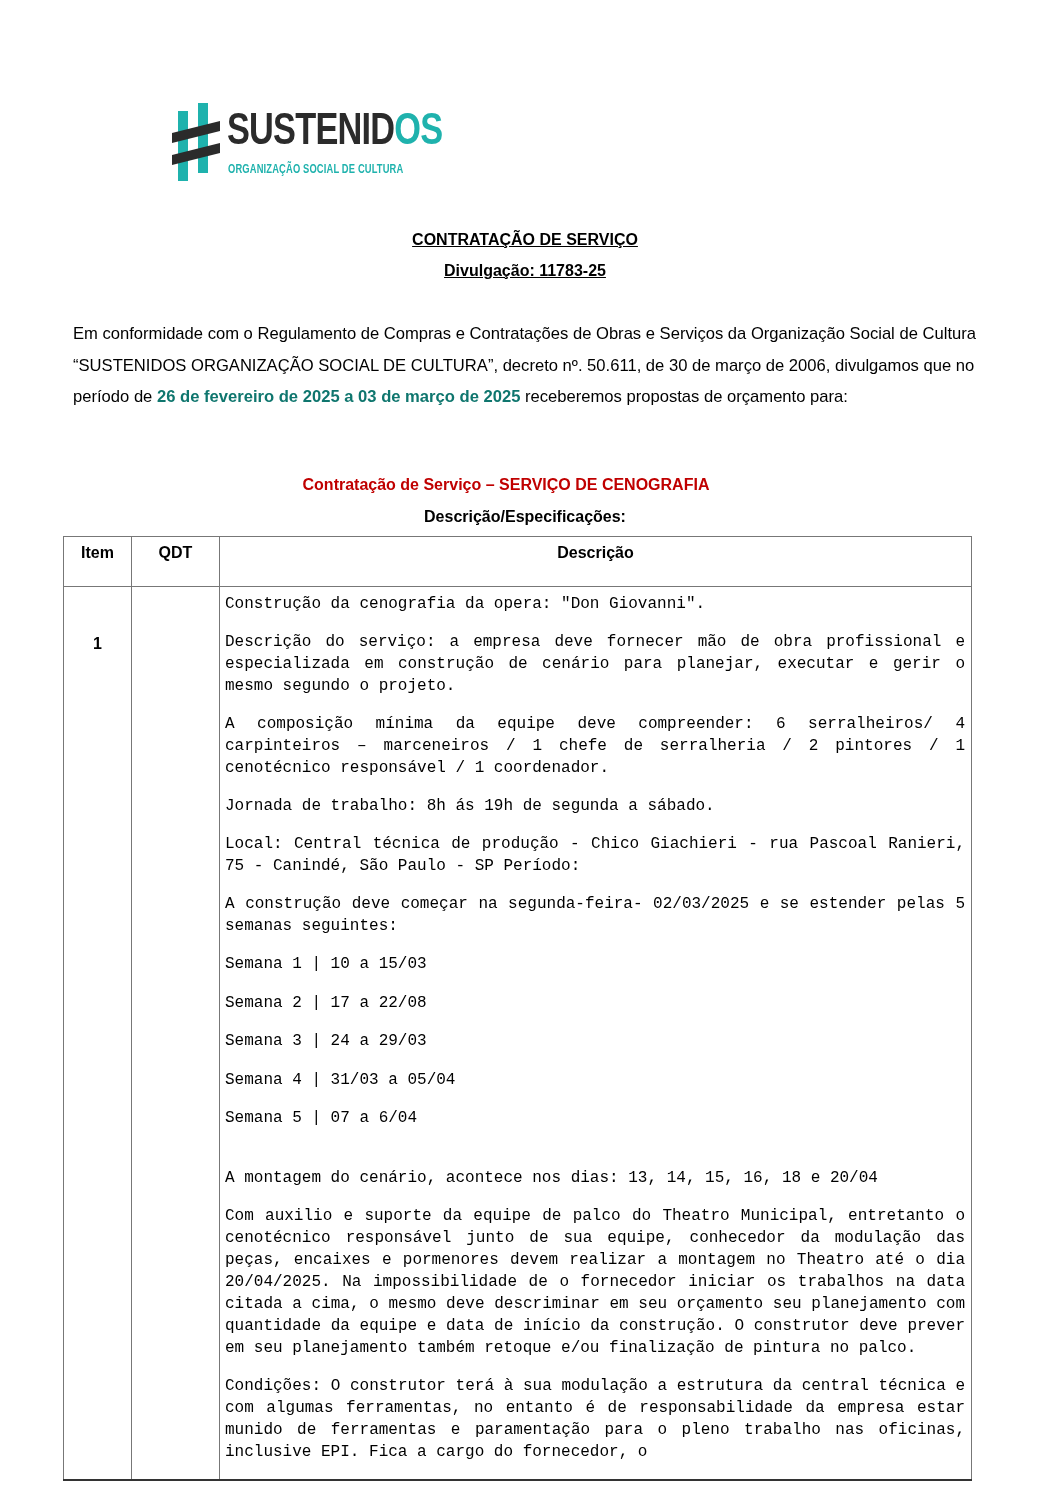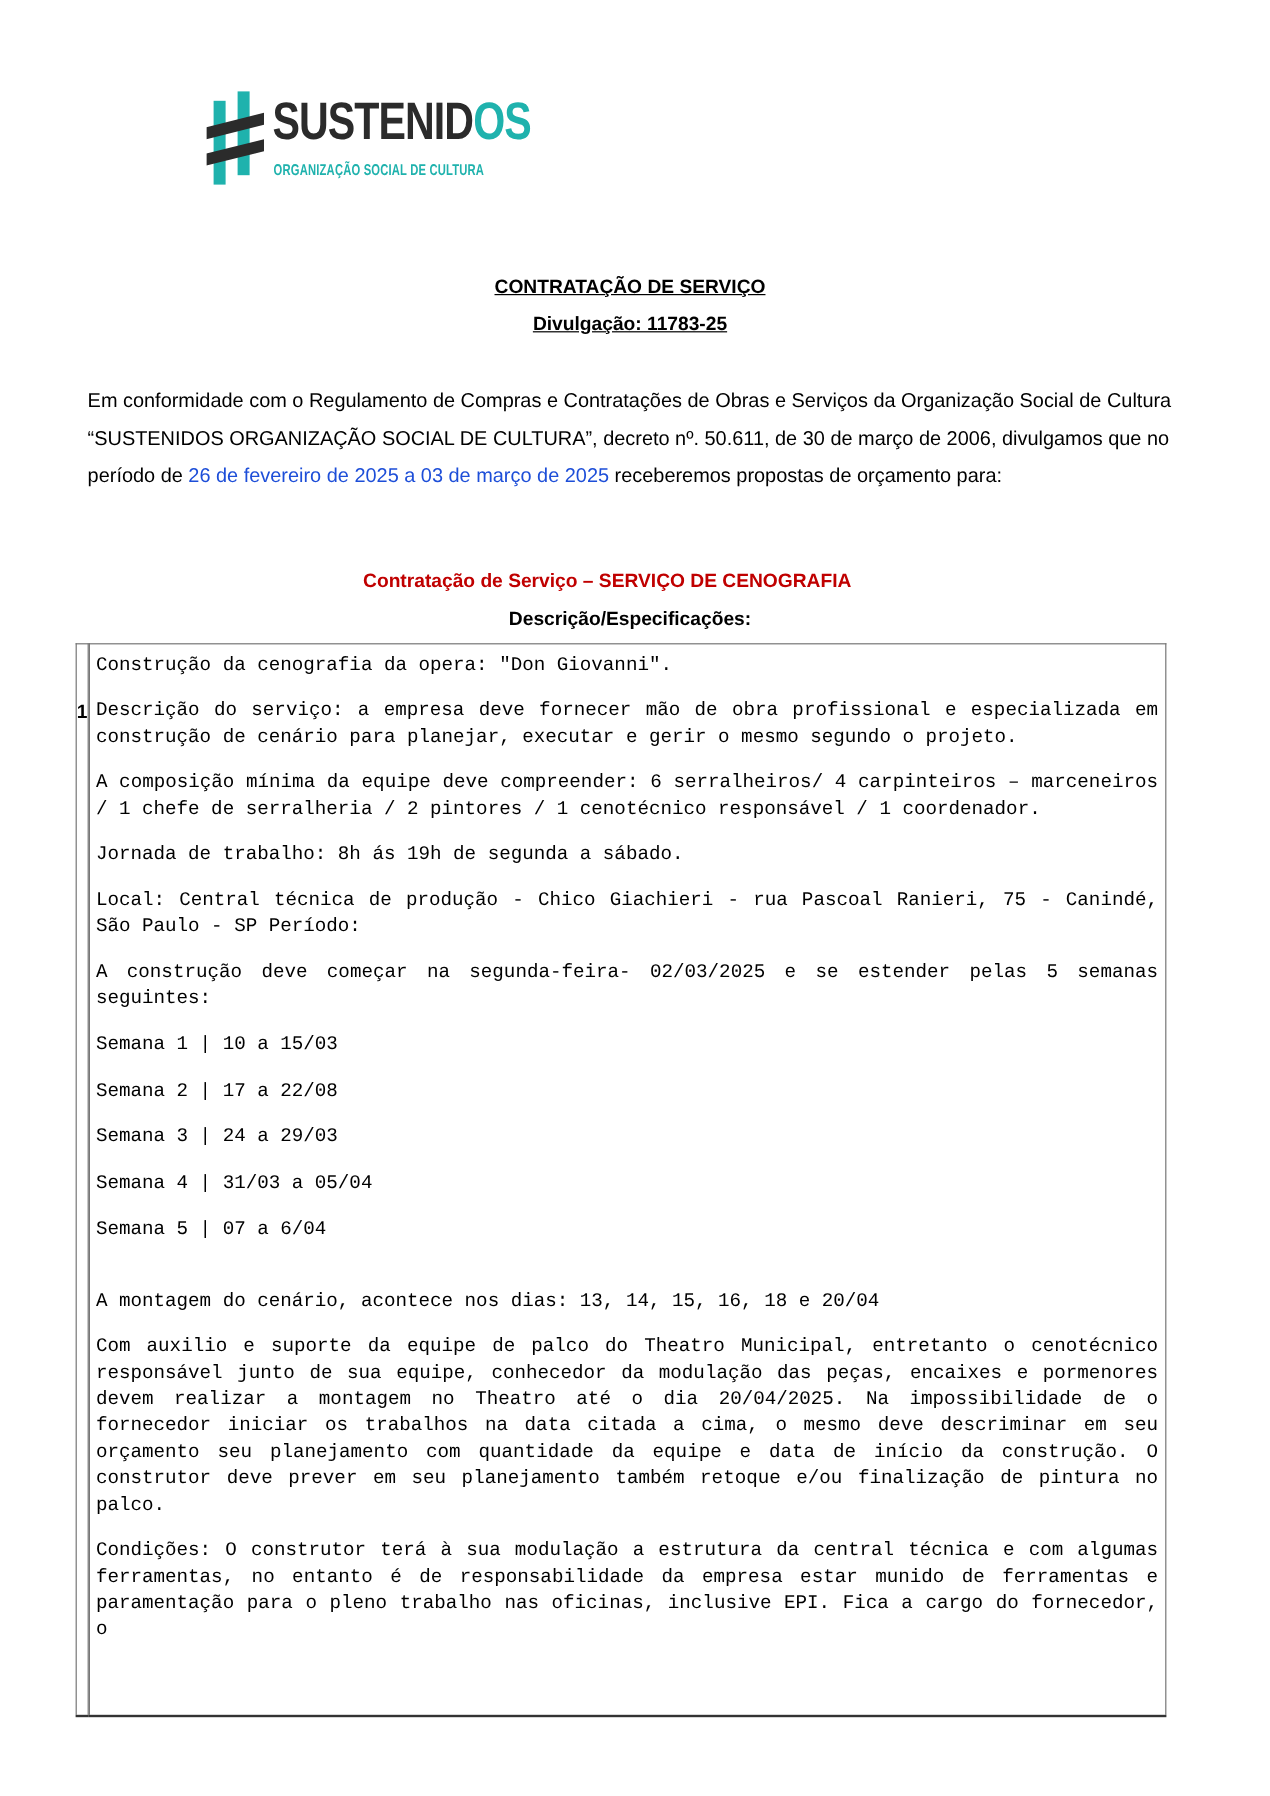--- a/index.html
+++ b/index.html
@@ -1,35 +1,35 @@
 <!DOCTYPE html>
 <html><head>
 <meta charset="utf-8">
 <style>
   html, body { margin: 0; padding: 0; background: #ffffff; }
   body { width: 1058px; height: 1497px; position: relative; overflow: hidden;
          font-family: "Liberation Sans", sans-serif; color: #000; }
 
   
-  .logo { position: absolute; left: 172px; top: 76px; width: 250px; height: 80px; }
+  .logo { position: absolute; left: 172px; top: 103px; width: 250px; height: 80px; }
   .logo .hash { position: absolute; left: 0; top: 0; width: 48px; height: 78px; }
   .logo .brand { position: absolute; left: 55px; top: 4px; font-family: "Liberation Sans Narrow", "Liberation Sans", sans-serif;
                  font-weight: bold; font-size: 44px; letter-spacing: -1px; line-height: 44px; color: #2b2b2b;
                  transform: scaleX(0.78); transform-origin: left top; white-space: nowrap; }
   .logo .brand .accent { color: #1fb2ad; }
   .logo .tag { position: absolute; left: 56px; top: 58px; font-weight: bold; font-size: 13px; color: #1fb2ad;
                transform: scaleX(0.72); transform-origin: left top; white-space: nowrap; letter-spacing: 0.2px; }
 
   .title { position: absolute; left: 0; width: 1058px; text-align: center; font-weight: bold; font-size: 16px;
            text-decoration: underline; }
   .t1 { top: 231px; left: -4px; }
   .t2 { top: 262px; left: -4px; }
 
   .intro { position: absolute; left: 73px; top: 318px; width: 915px; font-size: 16.6px; line-height: 31.5px; }
-  .intro .red { color: #1d4ed8; font-weight: normal; }
+  .intro .red { color: #0f766e; font-weight: bold; }
 
   .section-title { position: absolute; left: 0; width: 1058px; text-align: center; font-weight: bold; font-size: 16px; }
   .s1 { top: 476px; left: -23px; color: #c00000; }
   .s2 { top: 508px; left: -4px; }
 
   table.spec { position: absolute; left: 63px; top: 536px; width: 909px; border-collapse: collapse; }
   table.spec td, table.spec th { border: 1px solid #777; vertical-align: top; padding: 0; }
   table.spec th { font-weight: bold; font-size: 16px; height: 50px; text-align: center; padding-top: 7px; box-sizing: border-box; }
   table.spec .c-item { width: 68px; }
   table.spec .c-qdt { width: 88px; }
@@ -57,20 +57,25 @@
 <div class="title t1">CONTRATAÇÃO DE SERVIÇO</div>
 <div class="title t2">Divulgação: 11783-25</div>
 
 <div class="intro"><span>Em conformidade com o Regulamento de Compras e Contratações de Obras e Serviços da Organização Social de Cultura “SUSTENIDOS ORGANIZAÇÃO SOCIAL DE CULTURA”, decreto nº. 50.611, de 30 de março de 2006, divulgamos que no período de </span><span class="red">26 de fevereiro de 2025 a 03 de março de 2025</span><span> receberemos propostas de orçamento para:</span></div>
 
 <div class="section-title s1">Contratação de Serviço – SERVIÇO DE CENOGRAFIA</div>
 <div class="section-title s2">Descrição/Especificações:</div>
 
 <table class="spec">
   <tbody>
+      <tr>
+    <th class="c-item">Item</th>
+    <th class="c-qdt">QDT</th>
+    <th>Descrição</th>
+  </tr>
   <tr class="body-row">
     <td class="item-cell">1</td>
     <td></td>
     <td>
       <div class="desc">
         <p>Construção da cenografia da opera: "Don Giovanni".</p>
         <p>Descrição do serviço: a empresa deve fornecer mão de obra profissional e especializada em construção de cenário para planejar, executar e gerir o mesmo segundo o projeto.</p>
         <p>A composição mínima da equipe deve compreender: 6 serralheiros/ 4 carpinteiros – marceneiros / 1 chefe de serralheria / 2 pintores / 1 cenotécnico responsável / 1 coordenador.</p>
         <p>Jornada de trabalho: 8h ás 19h de segunda a sábado.</p>
         <p>Local: Central técnica de produção - Chico Giachieri - rua Pascoal Ranieri, 75 - Canindé, São Paulo - SP Período:</p>

